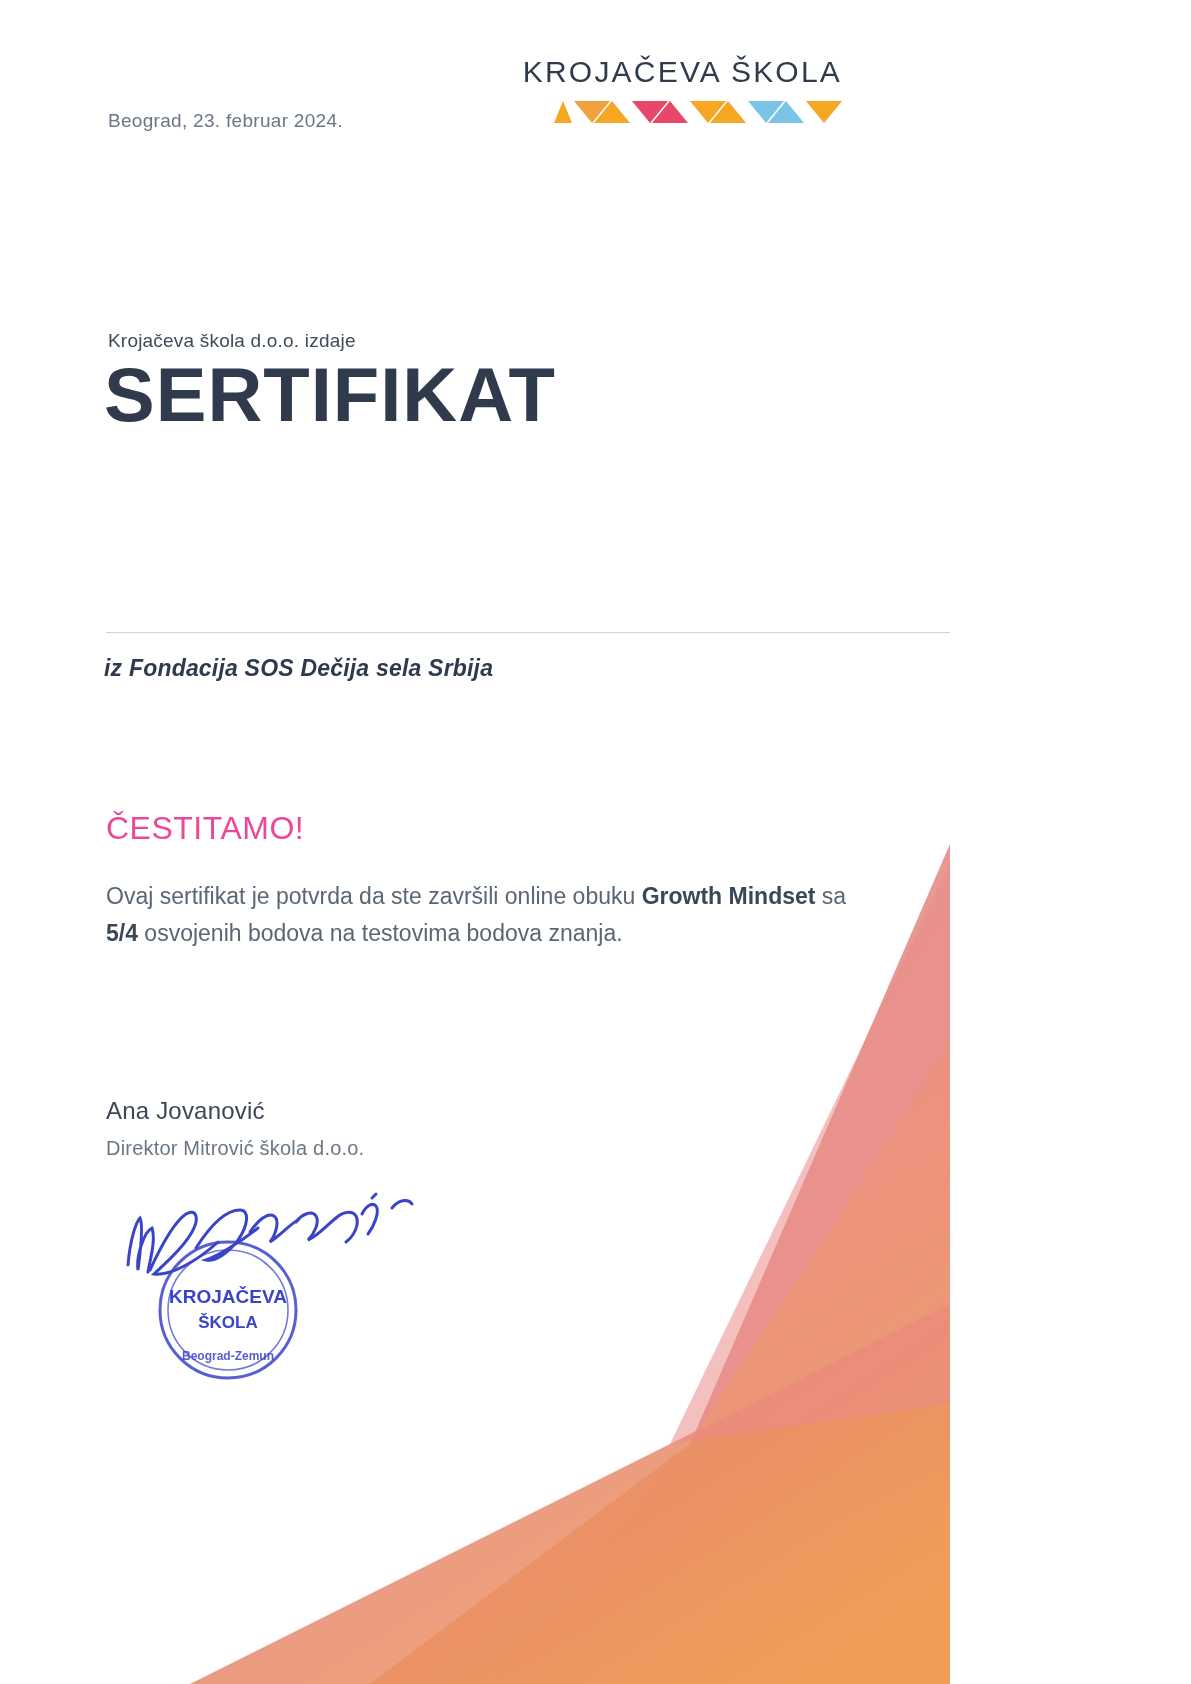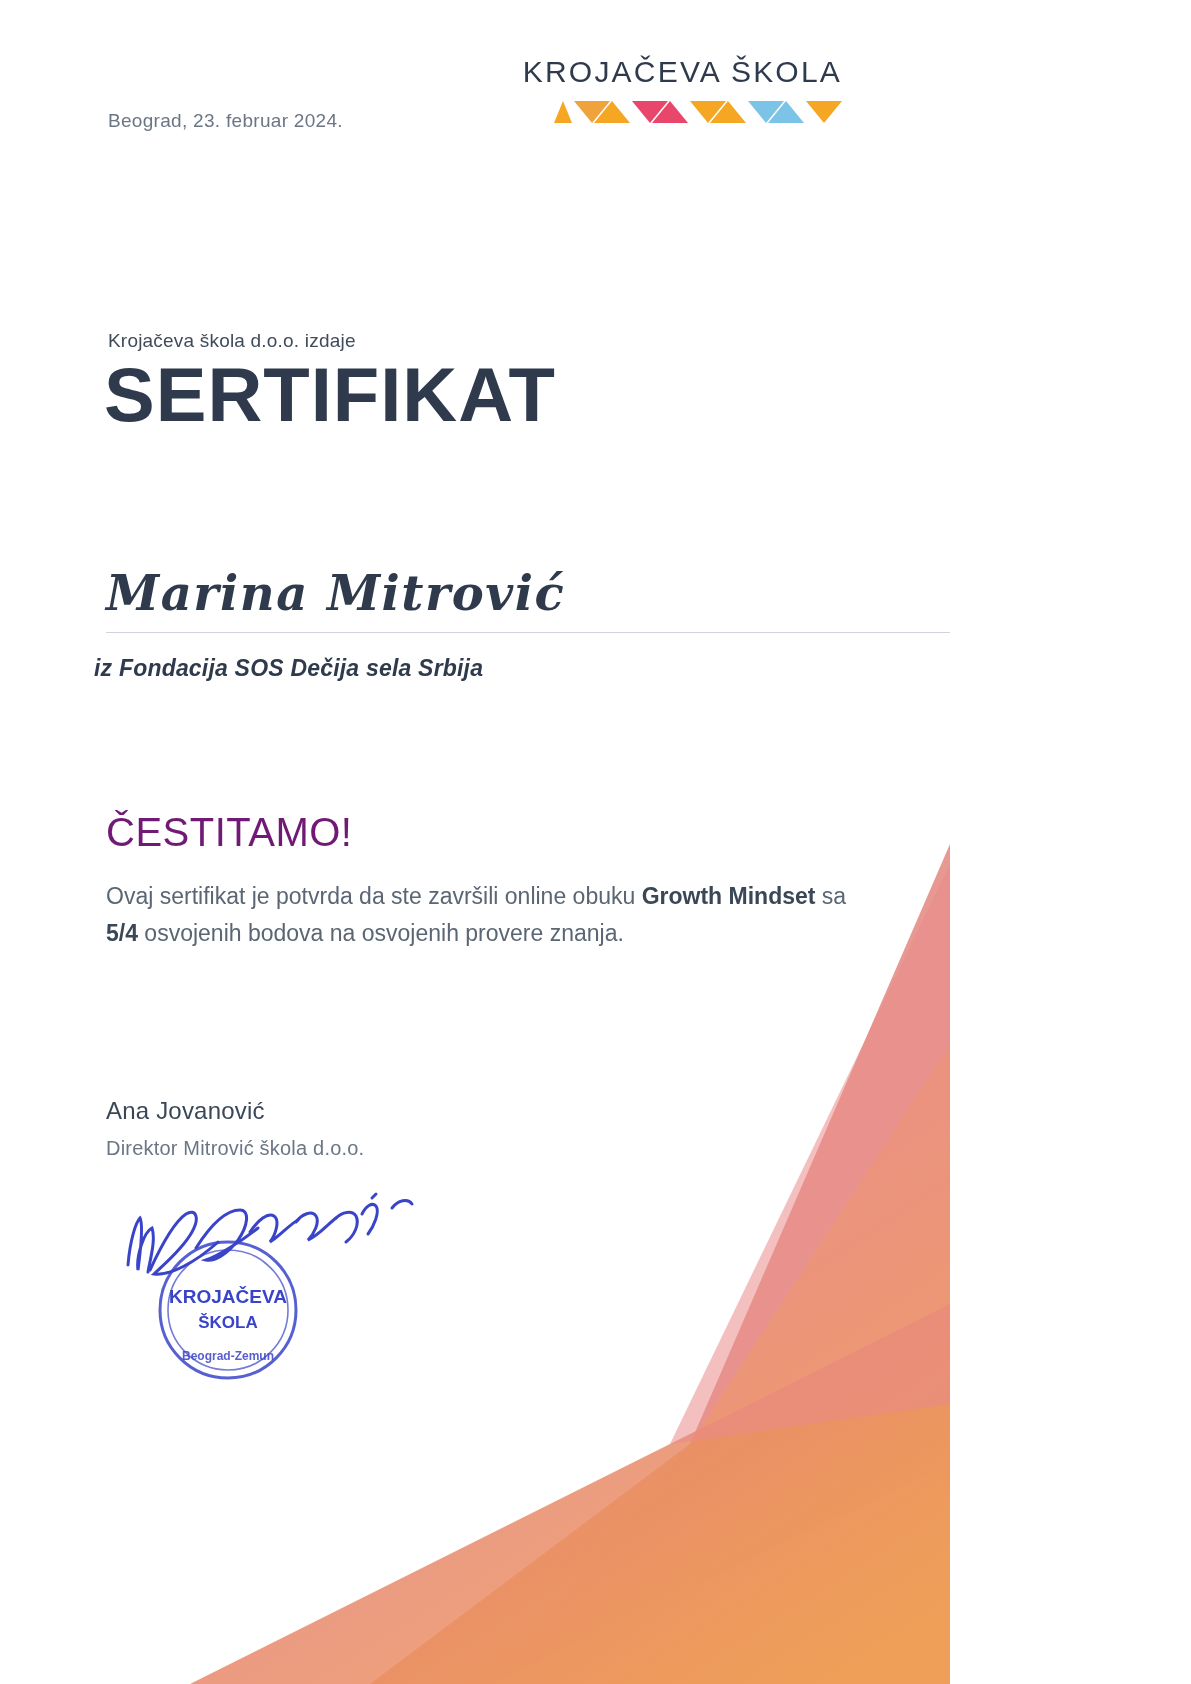--- a/index.html
+++ b/index.html
@@ -97,35 +97,35 @@
     position: absolute;
     top: 632px;
     left: 106px;
     width: 900px;
     height: 1px;
     background: #cfd4da;
   }
   .recipient-org {
     position: absolute;
     top: 655px;
-    left: 94px;
+    left: 104px;
     font-size: 23px;
     font-style: italic;
     font-weight: bold;
     color: #2f3b4d;
     letter-spacing: 0.2px;
   }
 
   
   .congrats {
     position: absolute;
     top: 810px;
     left: 106px;
-    font-size: 40px;
-    color: #701a75;
+    font-size: 32px;
+    color: #ec4899;
     letter-spacing: 0.5px;
   }
   .body-text {
     position: absolute;
     top: 878px;
     left: 106px;
     width: 890px;
     font-size: 23px;
     line-height: 1.62;
     color: #5a6673;
@@ -211,28 +211,27 @@
       <polygon points="214,26 250,26 232,4" fill="#7cc3e8"></polygon>
       <polygon points="252,4 288,4 270,26" fill="#f5a623"></polygon>
     </svg>
   </div>
 
   <div class="date-line">Beograd, 23. februar 2024.</div>
 
   <div class="issuer">Krojačeva škola d.o.o. izdaje</div>
   <div class="cert-title">SERTIFIKAT</div>
 
-  <div class="recipient-name">Marina  Mitrović</div>
   <div class="recipient-rule"></div>
   <div class="recipient-org">iz Fondacija SOS Dečija sela Srbija</div>
 
   <div class="congrats">ČESTITAMO!</div>
   <div class="body-text">
     <span>Ovaj sertifikat je potvrda da ste završili online obuku </span><b>Growth Mindset</b><span> sa </span><br>
-    <span class="score">5/4</span><span> osvojenih bodova na osvojenih provere znanja.</span>
+    <span class="score">5/4</span><span> osvojenih bodova na testovima bodova znanja.</span>
   </div>
 
   <div class="signer-name">Ana Jovanović</div>
   <div class="signer-role">Direktor Mitrović škola d.o.o.</div>
 
   <svg class="sig-art" viewBox="0 0 330 230">
 
     <g stroke="#3a44c8" fill="none" stroke-width="3" stroke-linecap="round">
       <path d="M28 95 C30 70, 36 52, 40 48 C44 56, 40 84, 38 100 C36 86, 44 62, 52 58 C56 70, 50 90, 48 102"></path>
       <path d="M50 100 C62 74, 74 52, 86 44 C96 38, 100 48, 92 62 C82 80, 62 96, 54 104 C70 106, 96 92, 118 72"></path>

